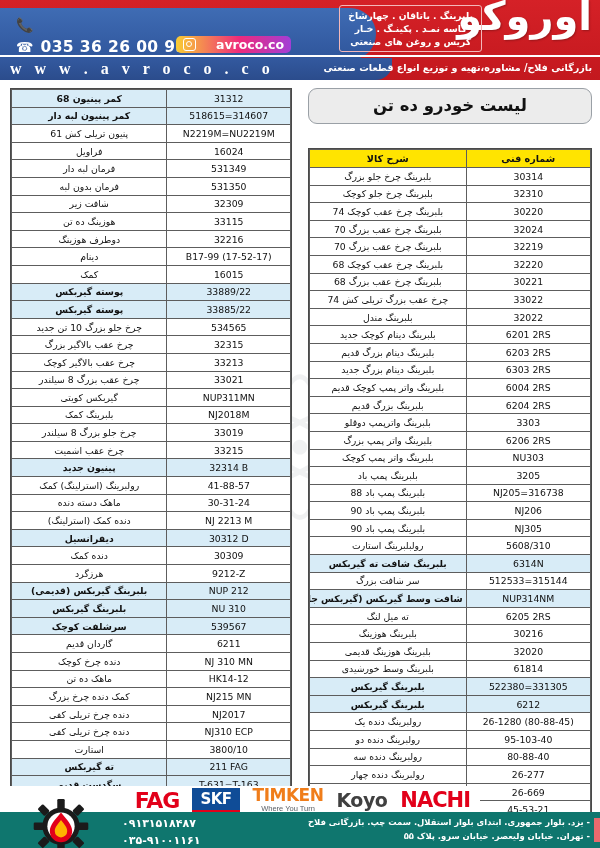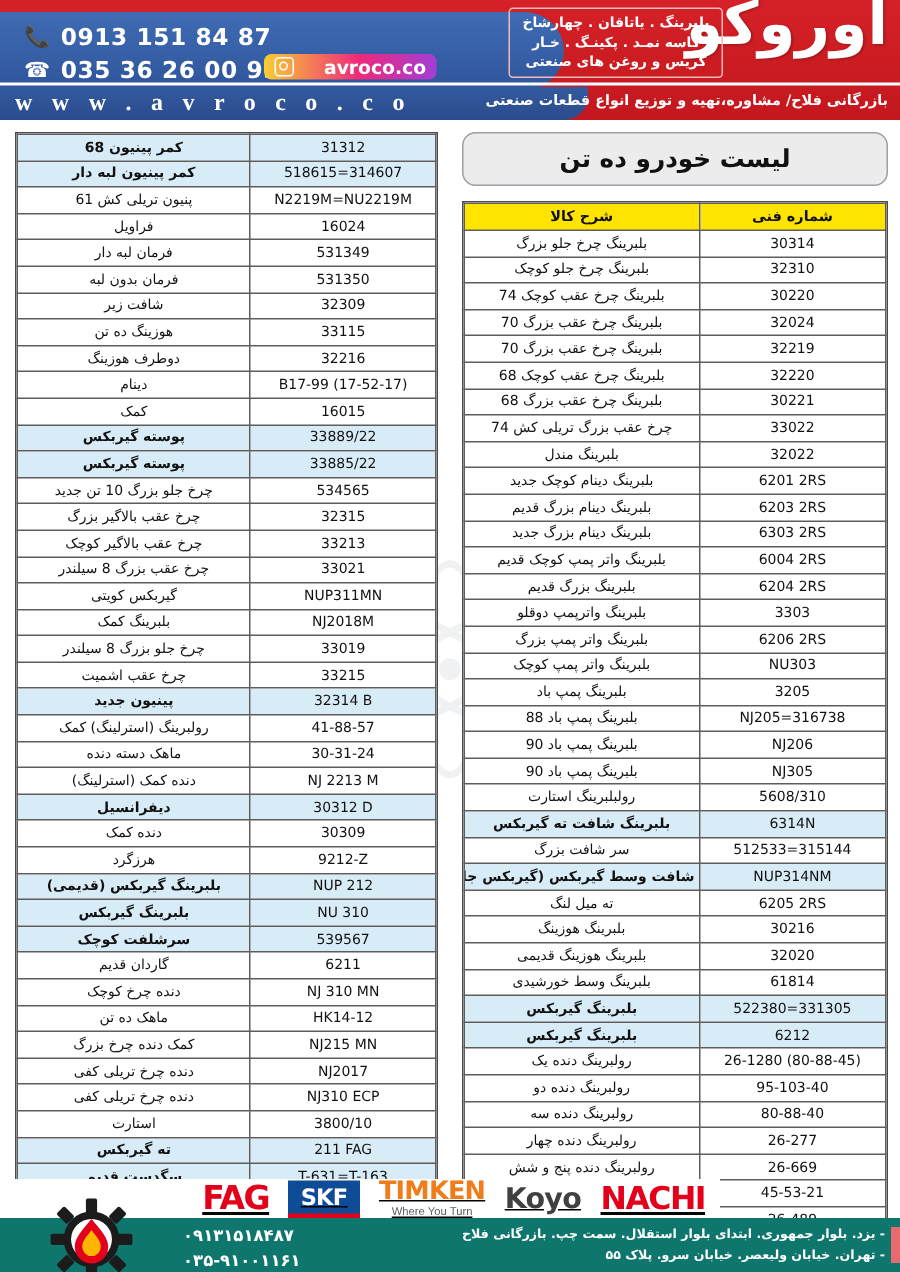--- a/index.html
+++ b/index.html
@@ -88,21 +88,21 @@
     font-family:"DejaVu Sans",sans-serif;
   }
   .col{position:absolute;top:8px;z-index:2;}
   .col-left{right:308px;width:282px;}
   .col-right{right:8px;width:284px;}
 
   .list-title{
     border:1px solid #9aa0a6;border-radius:9px;
     background:#ececec;color:#111;
     font-size:16.5px;font-weight:bold;text-align:center;
-    padding:7px 0 8px;margin-bottom:10px;
+    padding:7px 0 8px;margin-bottom:24px;
     font-family:"DejaVu Sans",sans-serif;
   }
 
   table.parts{
     border-collapse:collapse;width:100%;
     table-layout:fixed;background:#fff;
   }
   table.parts td,table.parts th{
     border:1px solid #5d5d5d;
     height:16.6px;line-height:13px;padding:0 3px;
@@ -120,23 +120,23 @@
   td.desc{width:56%;text-align:center;direction:rtl;}
   tr.hl td{background:#d8ecf7;}
   tr.hl td.desc{font-weight:bold;}
   th.code{width:44%;}
   th.desc{width:56%;}
   .tbl-outer{border:1px solid #4a4a4a;}
 
   
   .brands{
     position:absolute;left:0;top:786px;width:480px;height:28px;
-    display:flex;justify-content:flex-end;
+    display:flex;align-items:center;justify-content:flex-end;
     gap:13px;padding:0 10px 0 120px;box-sizing:border-box;
-    background:#fff;z-index:3;direction:ltr;text-decoration:underline;
+    background:#fff;z-index:3;direction:ltr;
   }
   .bl{display:flex;align-items:center;justify-content:center;height:26px;}
   .bl-fag{color:#e2001a;font-size:22px;font-weight:bold;letter-spacing:-1px;font-family:"DejaVu Sans",sans-serif;}
   .bl-skf{
     background:#0f4c97;color:#fff;font-size:15px;font-weight:bold;
     padding:2px 8px;border-bottom:3px solid #e2001a;letter-spacing:-.5px;
     font-family:"DejaVu Sans",sans-serif;
   }
   .bl-timken{display:flex;flex-direction:column;align-items:center;line-height:1;}
   .bl-timken .t1{color:#f07d1a;font-size:17px;font-weight:bold;letter-spacing:-.5px;font-family:"DejaVu Sans",sans-serif;}
@@ -169,21 +169,20 @@
 
 <div class="header">
   <div class="hdr-red-fill"></div>
   <div class="www-bar"></div>
   <div class="blue-band"></div>
   <div class="hdr-white-line"></div>
 
   <div class="phones">
     <div class="phone-row">
       <span class="ico-glyph">📞</span>
-      <span class="phone-num">0913 151 84 87</span>
     </div>
     <div class="phone-row">
       <span class="ico-glyph">☎</span>
       <span class="phone-num">035 36 26 00 95</span>
     </div>
   </div>
 
   <div class="insta-pill">
     <span class="insta-sq"></span>
     <span>avroco.co</span>

